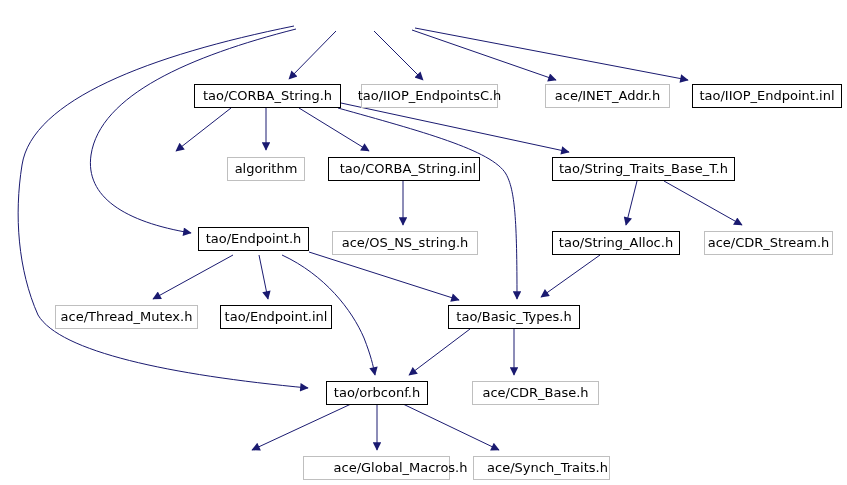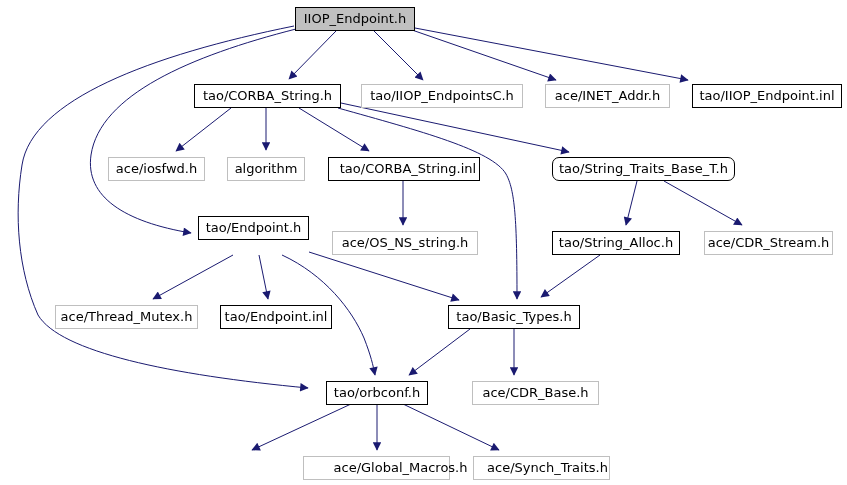--- a/index.html
+++ b/index.html
@@ -49,50 +49,44 @@
     <path class="edge" d="M 259,255 L 268,299" marker-end="url(#arrow)"></path>
     <path class="edge" d="M 309,252 L 459,300" marker-end="url(#arrow)"></path>
     <path class="edge" d="M 282,255 C 325,275 352,310 364,338 C 371,356 373,365 375,375" marker-end="url(#arrow)"></path>
     <path class="edge" d="M 470,329 L 409,375" marker-end="url(#arrow)"></path>
     <path class="edge" d="M 514,329 L 514,375" marker-end="url(#arrow)"></path>
     <path class="edge" d="M 351,404 L 252,450" marker-end="url(#arrow)"></path>
     <path class="edge" d="M 377,404 L 377,450" marker-end="url(#arrow)"></path>
     <path class="edge" d="M 403,404 L 499,450" marker-end="url(#arrow)"></path>
   </svg>
 
-  <div class="node root" style="left:295px;top:7px;width:120px;">
-    <span>IIOP_Endpoint.h</span>
-  </div>
   <div class="node" style="left:194px;top:84px;width:147px;">
     <span>tao/CORBA_String.h</span>
   </div>
-  <div class="node external" style="left:361px;top:84px;width:162px;">
+  <div class="node external" style="left:361px;top:84px;width:137px;">
     <span>tao/IIOP_EndpointsC.h</span>
   </div>
   <div class="node external" style="left:545px;top:84px;width:125px;">
     <span>ace/INET_Addr.h</span>
   </div>
   <div class="node" style="left:692px;top:84px;width:150px;">
     <span>tao/IIOP_Endpoint.inl</span>
   </div>
 
-  <div class="node external" style="left:108px;top:157px;width:97px;">
-    <span>ace/iosfwd.h</span>
-  </div>
   <div class="node external" style="left:227px;top:157px;width:78px;">
     <span>algorithm</span>
   </div>
   <div class="node" style="left:328px;top:157px;width:152px;padding-left:8px;">
     <span>tao/CORBA_String.inl</span>
   </div>
-  <div class="node" style="left:552px;top:157px;width:183px;border-radius:7px;">
+  <div class="node" style="left:552px;top:157px;width:183px;">
     <span>tao/String_Traits_Base_T.h</span>
   </div>
 
-  <div class="node" style="left:198px;top:216px;width:111px;">
+  <div class="node" style="left:198px;top:227px;width:111px;">
     <span>tao/Endpoint.h</span>
   </div>
   <div class="node external" style="left:332px;top:231px;width:146px;">
     <span>ace/OS_NS_string.h</span>
   </div>
   <div class="node" style="left:552px;top:231px;width:128px;">
     <span>tao/String_Alloc.h</span>
   </div>
   <div class="node external" style="left:704px;top:231px;width:129px;">
     <span>ace/CDR_Stream.h</span>

